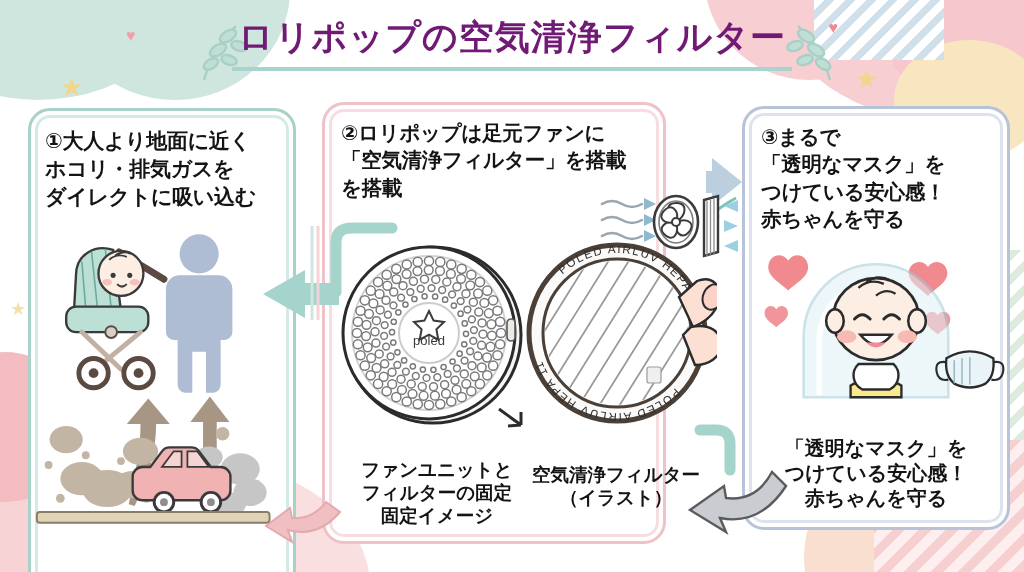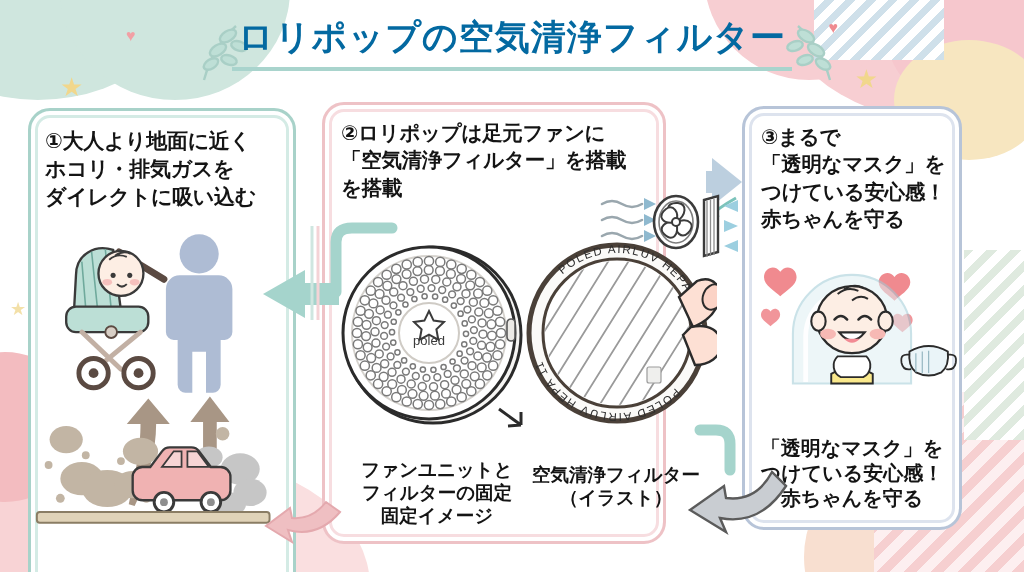--- a/index.html
+++ b/index.html
@@ -104,21 +104,21 @@
     position: absolute;
     left: 0; right: 0; top: 14px;
     text-align: center;
     z-index: 6;
   }
   #title-text {
     display: inline-block;
     font-size: 35px;
     font-weight: bold;
     letter-spacing: 1px;
-    color: #0369a1;
+    color: #701a75;
     padding: 0 6px 6px 6px;
     border-bottom: 4px solid #a9d4cd;
   }
 
   
   .panel {
     position: absolute;
     background: #ffffff;
     border-radius: 22px;
     z-index: 4;
@@ -127,21 +127,21 @@
     left: 28px; top: 108px; width: 268px; height: 552px;
     border: 3px solid #a8d2c9;
     box-shadow: inset 0 0 0 4px #ffffff, inset 0 0 0 7px #d4ebe5;
   }
   #panel2 {
     left: 322px; top: 102px; width: 344px; height: 442px;
     border: 3px solid #eec2c6;
     box-shadow: inset 0 0 0 4px #ffffff, inset 0 0 0 7px #f7dde0;
   }
   #panel3 {
-    left: 742px; top: 106px; width: 220px; height: 424px;
+    left: 742px; top: 106px; width: 268px; height: 424px;
     border: 3px solid #b7c4d8;
     box-shadow: inset 0 0 0 4px #ffffff, inset 0 0 0 7px #dde3ee;
   }
 
   .panel-text {
     position: absolute;
     left: 0; right: 0;
     font-size: 20.5px;
     font-weight: bold;
     line-height: 1.33;

